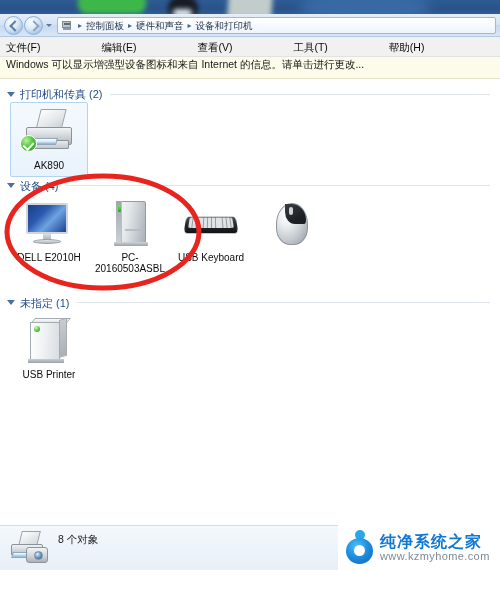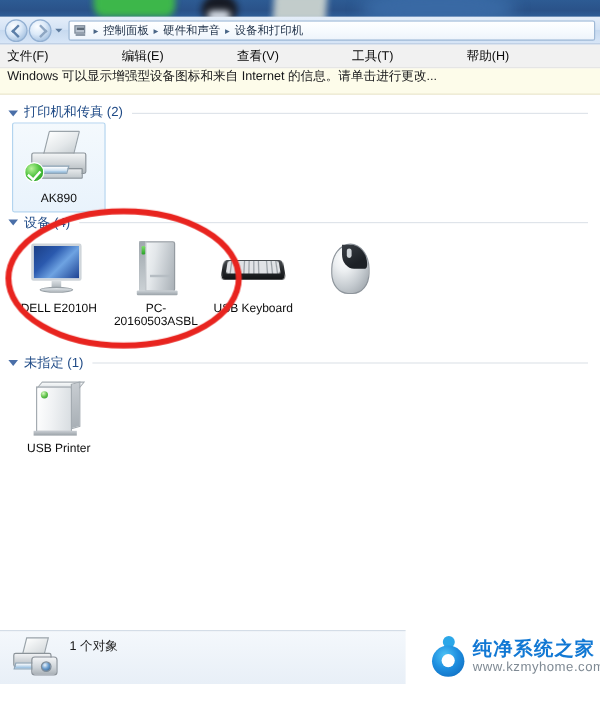--- a/index.html
+++ b/index.html
@@ -582,21 +582,21 @@
   }
 
   
   .watermark {
     position: absolute;
     right: 0; bottom: 0;
     width: 162px; height: 46px;
     background: #ffffff;
     display: flex;
     align-items: center;
-    padding-left: 20px;
+    padding-left: 6px;
     box-sizing: border-box;
   }
   .wm-logo {
     width: 32px; height: 34px;
     position: relative;
     flex: 0 0 auto;
     margin-right: 4px;
   }
   .wm-dot {
     position: absolute;
@@ -768,21 +768,21 @@
         </svg>
       </div>
 
       <div class="statusbar">
         <span class="sb-glyph">
           <i class="sb-pr-lid"></i>
             <i class="sb-pr-body"></i>
             <i class="sb-pr-paper"></i>
             <i class="sb-cam"></i>
         </span>
-        <span class="sb-text">1 个对象</span>
+        <span class="sb-text">8 个对象</span>
       </div>
 
       <div class="watermark">
         <span class="wm-logo">
           <i class="wm-dot"></i>
             <i class="wm-ring"></i>
         </span>
         <span class="wm-text">
           <span class="wm-title">纯净系统之家</span>
           <span class="wm-url">www.kzmyhome.com</span>

